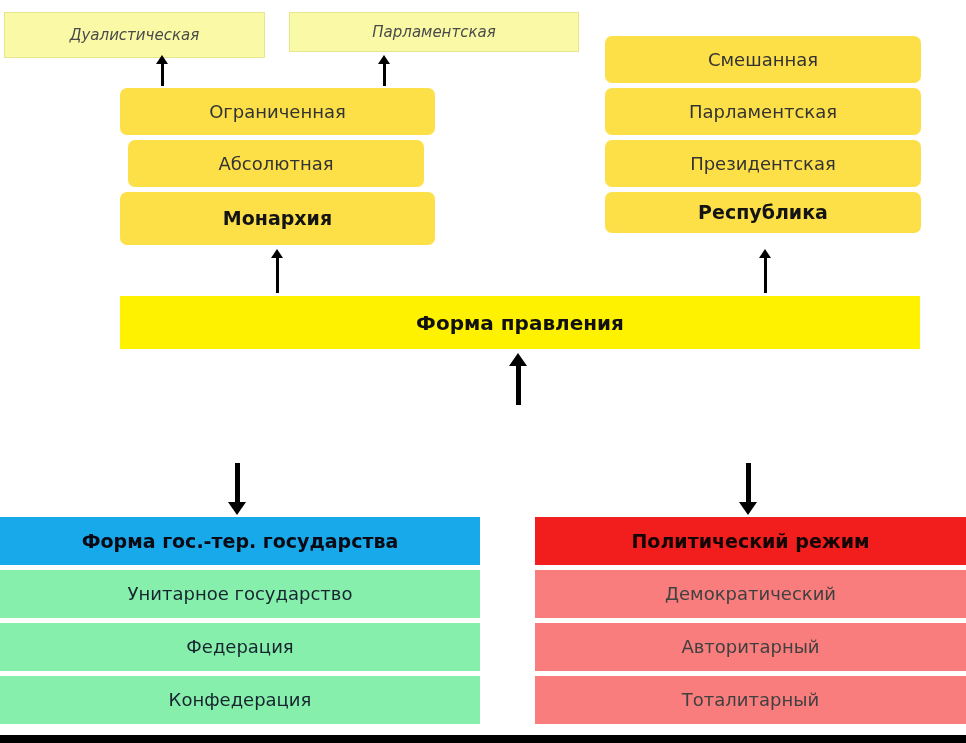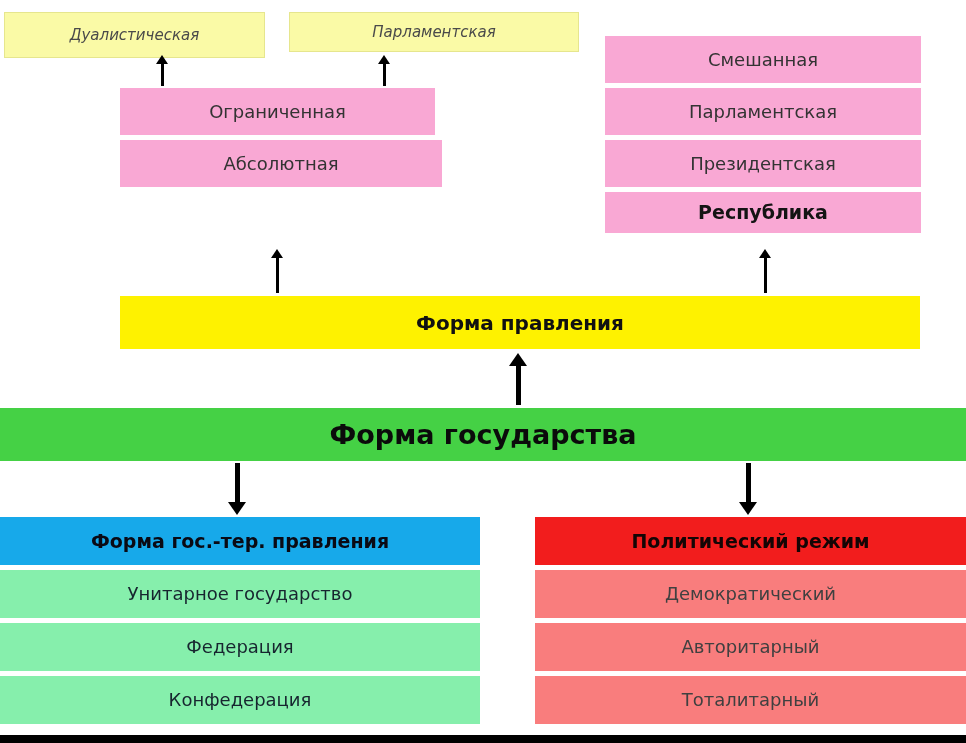--- a/index.html
+++ b/index.html
@@ -1,21 +1,21 @@
 <!DOCTYPE html>
 <html lang="ru"><head>
 <meta charset="utf-8">
 <style>
   html,body{margin:0;padding:0;}
   body{background:#ffffff;font-family:"DejaVu Sans","Liberation Sans",sans-serif;}
   .canvas{position:relative;width:966px;height:743px;background:#ffffff;overflow:hidden;}
   .box{position:absolute;display:flex;align-items:center;justify-content:center;
        text-align:center;box-sizing:border-box;line-height:1.1;}
   .italicbox{background:#FAFAA6;color:#4a4a4a;font-size:15px;font-style:italic;border:1px solid #e6e68e;}
-  .pale{background:#f9a8d4;color:#333333;font-size:18px;}
+  .pale{background:#fde047;color:#333333;font-size:18px;border-radius:7px;}
   .boldtxt{font-weight:bold;color:#141414;font-size:19px;}
   .govbar{background:#FEF200;color:#111111;font-weight:bold;font-size:20px;}
   .statebar{background:#45D145;color:#0b0b0b;font-weight:bold;font-size:27px;}
   .bluehead{background:#17A9EA;color:#0a0a14;font-weight:bold;font-size:19px;}
   .bluerow{background:#86efac;color:#17252f;font-size:18px;text-align:center;}
   .redhead{background:#F21D1D;color:#140505;font-weight:bold;font-size:19px;}
   .redrow{background:#F97D7D;color:#404040;font-size:18px;}
   .arrow{position:absolute;display:flex;flex-direction:column;align-items:center;width:18px;}
   .arrow .stem{width:3px;background:#000;flex:1;}
   .arrow.up .head{width:0;height:0;border-left:6px solid transparent;border-right:6px solid transparent;border-bottom:9px solid #000;}
@@ -35,21 +35,22 @@
   <div class="arrow up" style="left:153px;top:55px;height:31px">
     <div class="head"></div>
     <div class="stem"></div>
   </div>
   <div class="arrow up" style="left:375px;top:55px;height:31px">
     <div class="head"></div>
     <div class="stem"></div>
   </div>
 
   <div class="box pale" style="left:120px;top:88px;width:315px;height:47px">Ограниченная</div>
-  <div class="box pale" style="left:120px;top:140px;width:322px;height:47px">Абсолютная</div>
+  <div class="box pale" style="left:128px;top:140px;width:296px;height:47px">Абсолютная</div>
+  <div class="box pale boldtxt" style="left:120px;top:192px;width:315px;height:53px">Монархия</div>
 
   <div class="box pale" style="left:605px;top:36px;width:316px;height:47px">Смешанная</div>
   <div class="box pale" style="left:605px;top:88px;width:316px;height:47px">Парламентская</div>
   <div class="box pale" style="left:605px;top:140px;width:316px;height:47px">Президентская</div>
   <div class="box pale boldtxt" style="left:605px;top:192px;width:316px;height:41px">Республика</div>
 
   <div class="arrow up" style="left:268px;top:249px;height:44px">
     <div class="head"></div>
     <div class="stem"></div>
   </div>
@@ -58,32 +59,31 @@
     <div class="stem"></div>
   </div>
 
   <div class="box govbar" style="left:120px;top:296px;width:800px;height:53px">Форма правления</div>
 
   <div class="arrow thick up" style="left:509px;top:353px;height:52px">
     <div class="head"></div>
     <div class="stem"></div>
   </div>
 
-  <div class="box statebar" style="left:0;top:408px;width:966px;height:53px">Форма государства</div>
 
   <div class="arrow thick down" style="left:228px;top:463px;height:52px">
     <div class="stem"></div>
     <div class="head"></div>
   </div>
   <div class="arrow thick down" style="left:739px;top:463px;height:52px">
     <div class="stem"></div>
     <div class="head"></div>
   </div>
 
-  <div class="box bluehead" style="left:0;top:517px;width:480px;height:48px">Форма гос.-тер. правления</div>
+  <div class="box bluehead" style="left:0;top:517px;width:480px;height:48px">Форма гос.-тер. государства</div>
   <div class="box bluerow" style="left:0;top:570px;width:480px;height:48px">Унитарное государство</div>
   <div class="box bluerow" style="left:0;top:623px;width:480px;height:48px">Федерация</div>
   <div class="box bluerow" style="left:0;top:676px;width:480px;height:48px">Конфедерация</div>
 
   <div class="box redhead" style="left:535px;top:517px;width:431px;height:48px">Политический режим</div>
   <div class="box redrow" style="left:535px;top:570px;width:431px;height:48px">Демократический</div>
   <div class="box redrow" style="left:535px;top:623px;width:431px;height:48px">Авторитарный</div>
   <div class="box redrow" style="left:535px;top:676px;width:431px;height:48px">Тоталитарный</div>
 
   <div class="bottombar" style="top:735px;height:8px"></div>

